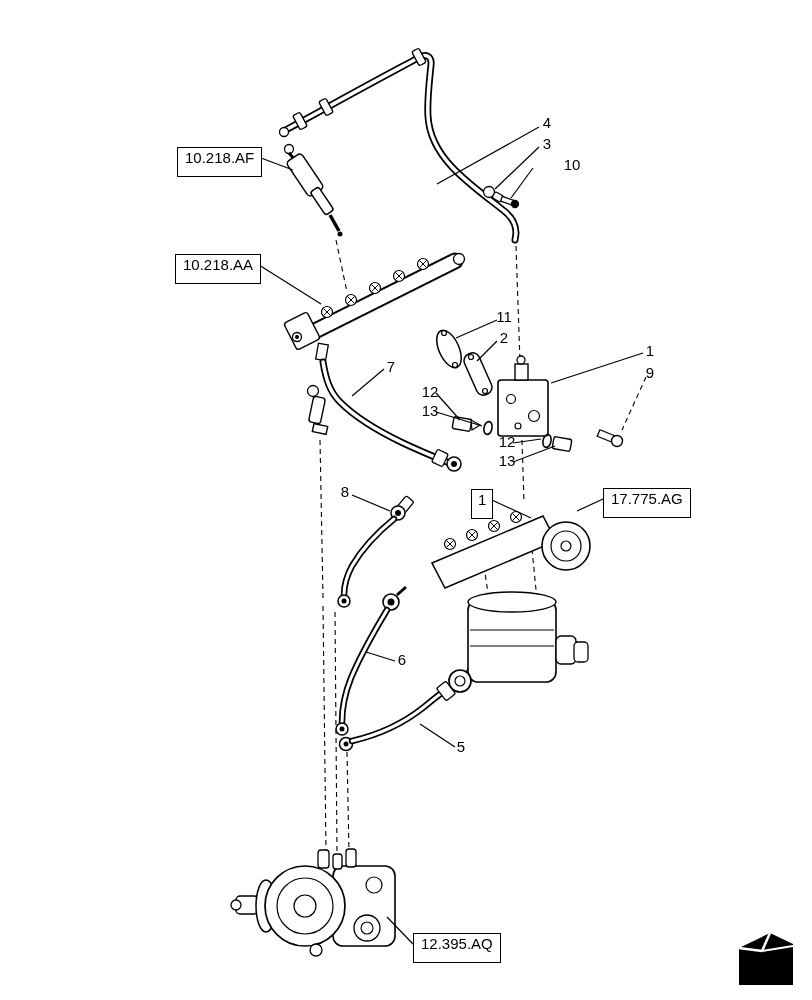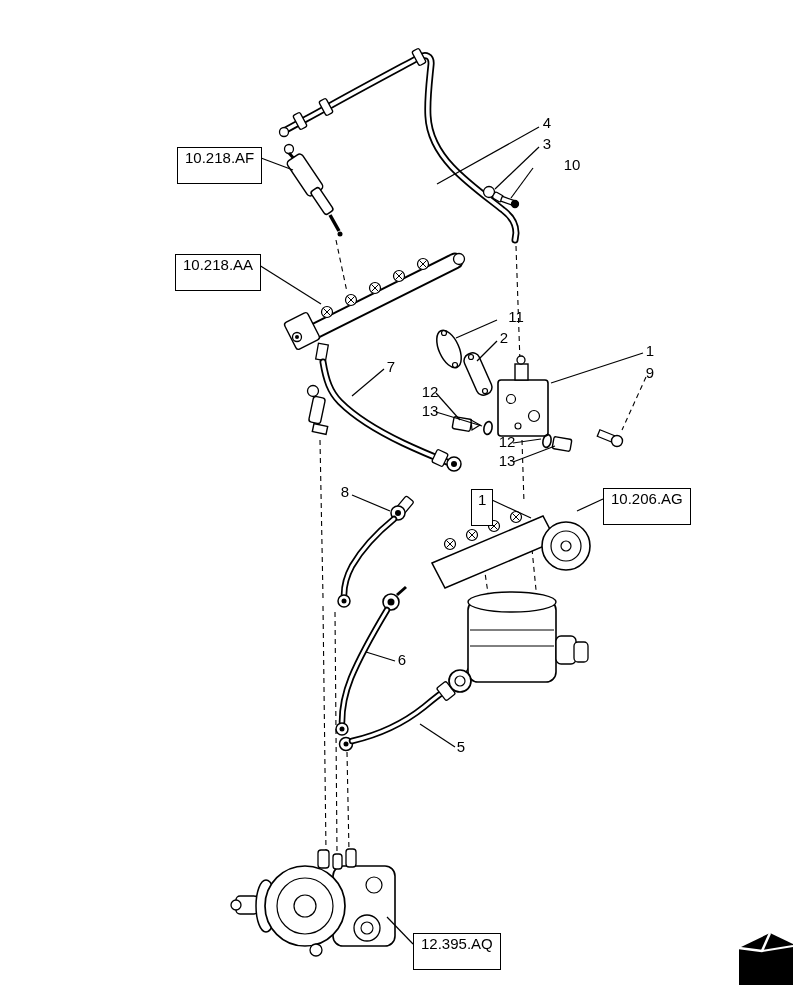--- a/index.html
+++ b/index.html
@@ -24,21 +24,21 @@
     color: #000;
     background: transparent;
     white-space: nowrap;
   }
   .ref-box {
     position: absolute;
     border: 1.5px solid #000;
     background: #fff;
     font-size: 15px;
     line-height: 20px;
-    height: 37px;
+    height: 30px;
     padding: 0 7px;
     text-align: left;
     color: #000;
     white-space: nowrap;
   }
   .ref-box.small { padding: 0 6px; }
 </style>
 </head>
 <body>
 
@@ -255,28 +255,28 @@
       <line x1="762" y1="951" x2="793" y2="946" stroke="#fff" stroke-width="2"></line>
     </g>
   </svg>
 
   <div class="ref-box" style="left:177px; top:147px;">10.218.AF</div>
 
   <div class="ref-box" style="left:175px; top:254px;">10.218.AA</div>
 
   <div class="ref-box small" style="left:471px; top:489px;">1</div>
 
-  <div class="ref-box" style="left:603px; top:488px;">10.206.AG</div>
+  <div class="ref-box" style="left:603px; top:488px;">17.775.AG</div>
 
   <div class="ref-box" style="left:413px; top:933px;">12.395.AQ</div>
 
   <div class="callout" style="left:547px; top:122px;">4</div>
   <div class="callout" style="left:547px; top:143px;">3</div>
   <div class="callout" style="left:572px; top:164px;">10</div>
-  <div class="callout" style="left:516px; top:316px;">11</div>
+  <div class="callout" style="left:504px; top:316px;">11</div>
   <div class="callout" style="left:504px; top:337px;">2</div>
   <div class="callout" style="left:650px; top:350px;">1</div>
   <div class="callout" style="left:650px; top:372px;">9</div>
   <div class="callout" style="left:391px; top:366px;">7</div>
   <div class="callout" style="left:430px; top:391px;">12</div>
   <div class="callout" style="left:430px; top:410px;">13</div>
   <div class="callout" style="left:507px; top:441px;">12</div>
   <div class="callout" style="left:507px; top:460px;">13</div>
   <div class="callout" style="left:345px; top:491px;">8</div>
   <div class="callout" style="left:402px; top:659px;">6</div>

